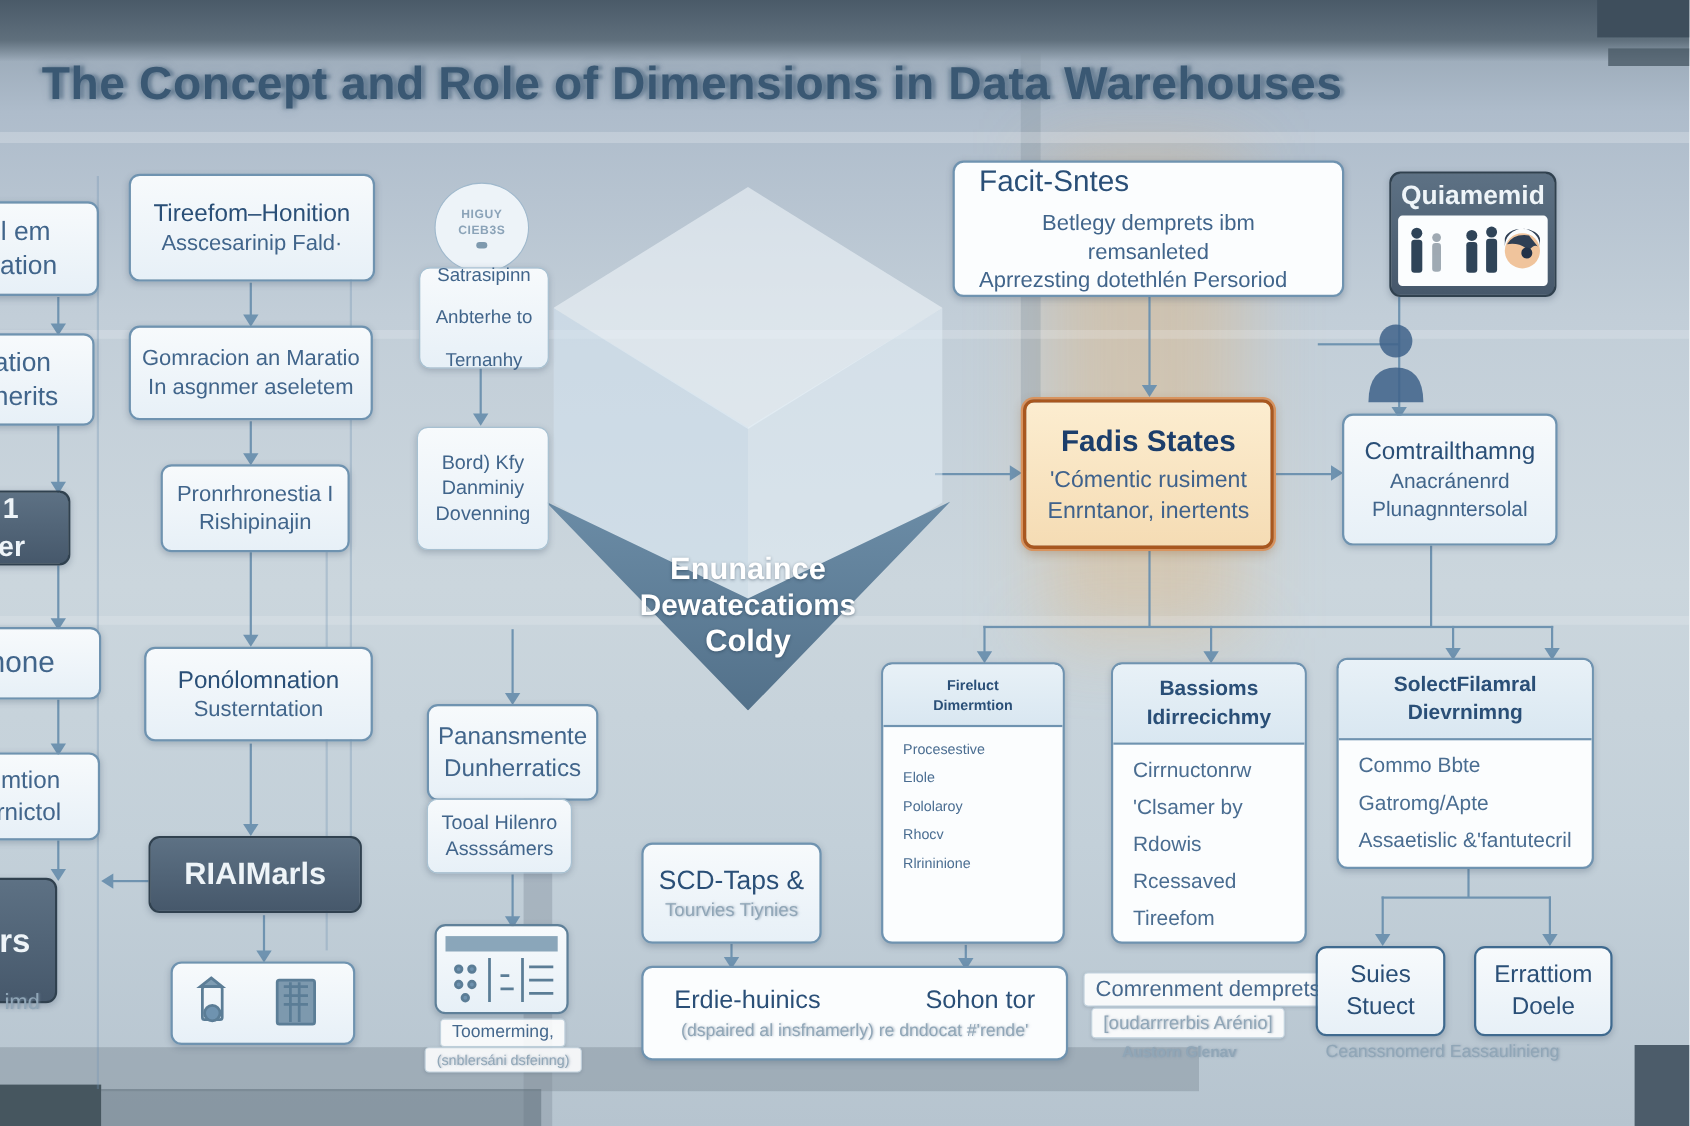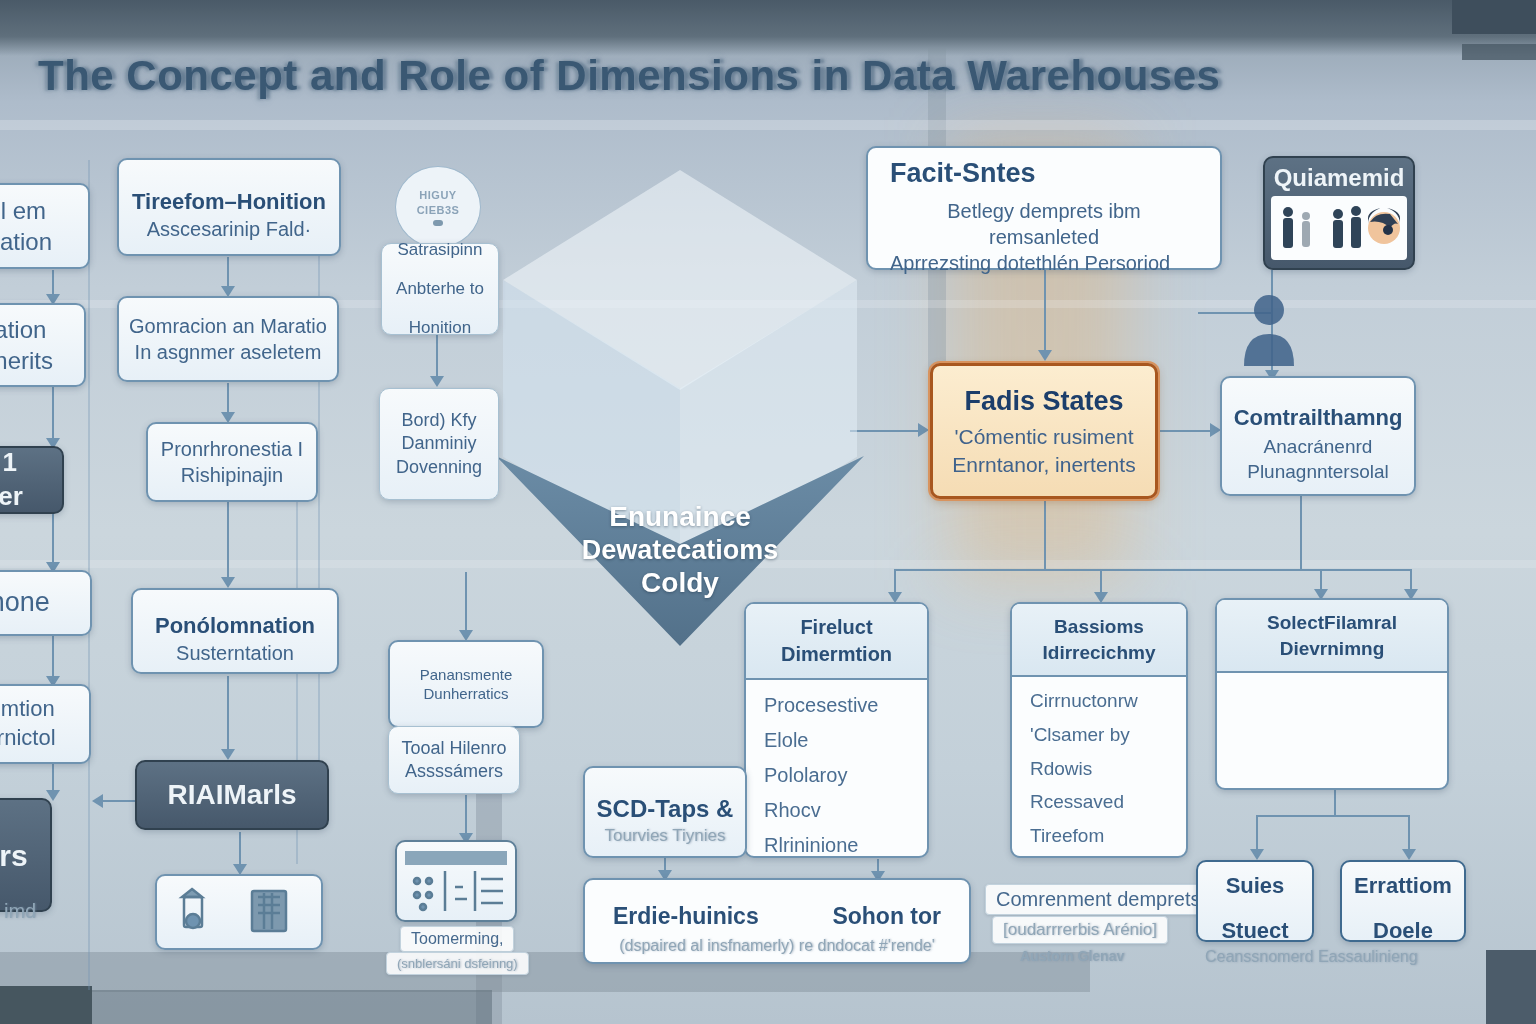--- a/index.html
+++ b/index.html
@@ -13,21 +13,21 @@
     position:absolute;font-weight:bold;color:#3a5873;letter-spacing:.5px;
     text-shadow:4px 0 3px rgba(55,85,110,.45),-3px 1px 3px rgba(55,85,110,.30),0 0 10px rgba(70,100,130,.25);
   }
   .box{
     position:absolute;box-sizing:border-box;border:2px solid #6f93b0;border-radius:10px;
     background:linear-gradient(180deg,#f7fafc,#e7f0f7);
     display:flex;flex-direction:column;align-items:center;justify-content:center;text-align:center;
     color:#41658b;font-size:20px;line-height:1.3;padding:6px 10px;
     box-shadow:0 2px 6px rgba(60,80,100,.28);
   }
-  .box .b1{font-weight:bold;color:#2a4f77;margin-top:16px;}
+  .box .b1{font-weight:normal;color:#2a4f77;}
   .box.soft{border-width:1.5px;border-color:#a7c0d1;}
   .dark{
     background:linear-gradient(180deg,#5d7184,#46586b);border:2px solid #30414f;color:#eef4f8;
   }
   .orange{
     background:linear-gradient(180deg,#fcedd0,#f5dcb4);
     border:3px solid #a8571f;box-shadow:0 0 0 2px #d8935e,0 3px 10px rgba(120,70,20,.3);
   }
   .tbox{padding:0;overflow:hidden;align-items:stretch;justify-content:flex-start;background:#fbfdfe;}
   .tbox .thead{background:linear-gradient(180deg,#e8f1f7,#d9e7f1);border-bottom:2px solid #6f93b0;
@@ -216,28 +216,28 @@
   </div>
 
   <div class="circle" style="left:395px;top:166px;width:84px;height:80px;">
     <span>HIGUY</span>
     <span>CIEB3S</span>
     <span style="width:10px;height:6px;background:#7e99ae;border-radius:3px;margin-top:3px;"></span>
   </div>
   <div class="box soft" style="left:381px;top:243px;width:118px;height:92px;font-size:17px;gap:17px;">
     <span>Satrasipinn</span>
     <span>Anbterhe to</span>
-    <span>Honition</span>
+    <span>Ternanhy</span>
   </div>
   <div class="box soft" style="left:379px;top:388px;width:120px;height:112px;font-size:18px;">
     <span>Bord) Kfy</span>
     <span>Danminiy</span>
     <span>Dovenning</span>
   </div>
-  <div class="box" style="left:388px;top:640px;width:156px;height:88px;font-size:15px;">
+  <div class="box" style="left:388px;top:640px;width:156px;height:88px;font-size:22px;">
     <span>Panansmente</span>
     <span>Dunherratics</span>
   </div>
   <div class="box soft" style="left:388px;top:726px;width:132px;height:68px;font-size:18px;">
     <span>Tooal Hilenro</span>
     <span>Assssámers</span>
   </div>
 
   <div class="box" style="left:395px;top:840px;width:122px;height:82px;padding:4px;border-color:#5f8099;">
     <svg width="110" height="68" viewBox="0 0 110 68">
@@ -302,21 +302,21 @@
     <span style="font-size:21px;color:#3f628c;">'Cómentic rusiment</span>
     <span style="font-size:21px;color:#3f628c;">Enrntanor, inertents</span>
   </div>
 
   <div class="box" style="left:1220px;top:376px;width:196px;height:120px;">
     <span class="b1" style="font-size:22px;margin-bottom:3px;">Comtrailthamng</span>
     <span style="font-size:19px;">Anacránenrd</span>
     <span style="font-size:19px;">Plunagnntersolal</span>
   </div>
 
-  <div class="box tbox" style="left:744px;top:602px;width:185px;height:256px;font-size:20px;">
+  <div class="box tbox" style="left:801px;top:602px;width:167px;height:256px;font-size:13px;">
     <div class="thead">
       <div>Fireluct</div>
       <div>Dimermtion</div>
     </div>
     <div class="tbody">
       <div>Procesestive</div>
       <div>Elole</div>
       <div>Pololaroy</div>
       <div>Rhocv</div>
       <div>Rlrininione</div>
@@ -335,20 +335,25 @@
       <div>Rcessaved</div>
       <div>Tireefom</div>
     </div>
   </div>
 
   <div class="box tbox" style="left:1215px;top:598px;width:234px;height:192px;font-size:19px;">
     <div class="thead">
       <div>SolectFilamral</div>
       <div>Dievrnimng</div>
     </div>
+    <div class="tbody">
+      <div>Commo Bbte</div>
+      <div>Gatromg/Apte</div>
+      <div>Assaetislic &amp;'fantutecril</div>
+    </div>
   </div>
 
   <div class="box" style="left:583px;top:766px;width:164px;height:92px;">
     <span class="b1" style="font-size:24px;">SCD-Taps &amp;</span>
     <span class="ghost" style="font-size:17px;">Tourvies Tiynies</span>
   </div>
 
   <div class="box" style="left:583px;top:878px;width:388px;height:86px;padding:8px 14px;background:#fbfdfe;">
     <div style="display:flex;width:100%;justify-content:space-between;padding:0 14px;box-sizing:border-box;gap:10px;">
       <span class="b1" style="font-size:23px;">Erdie-huinics</span>

